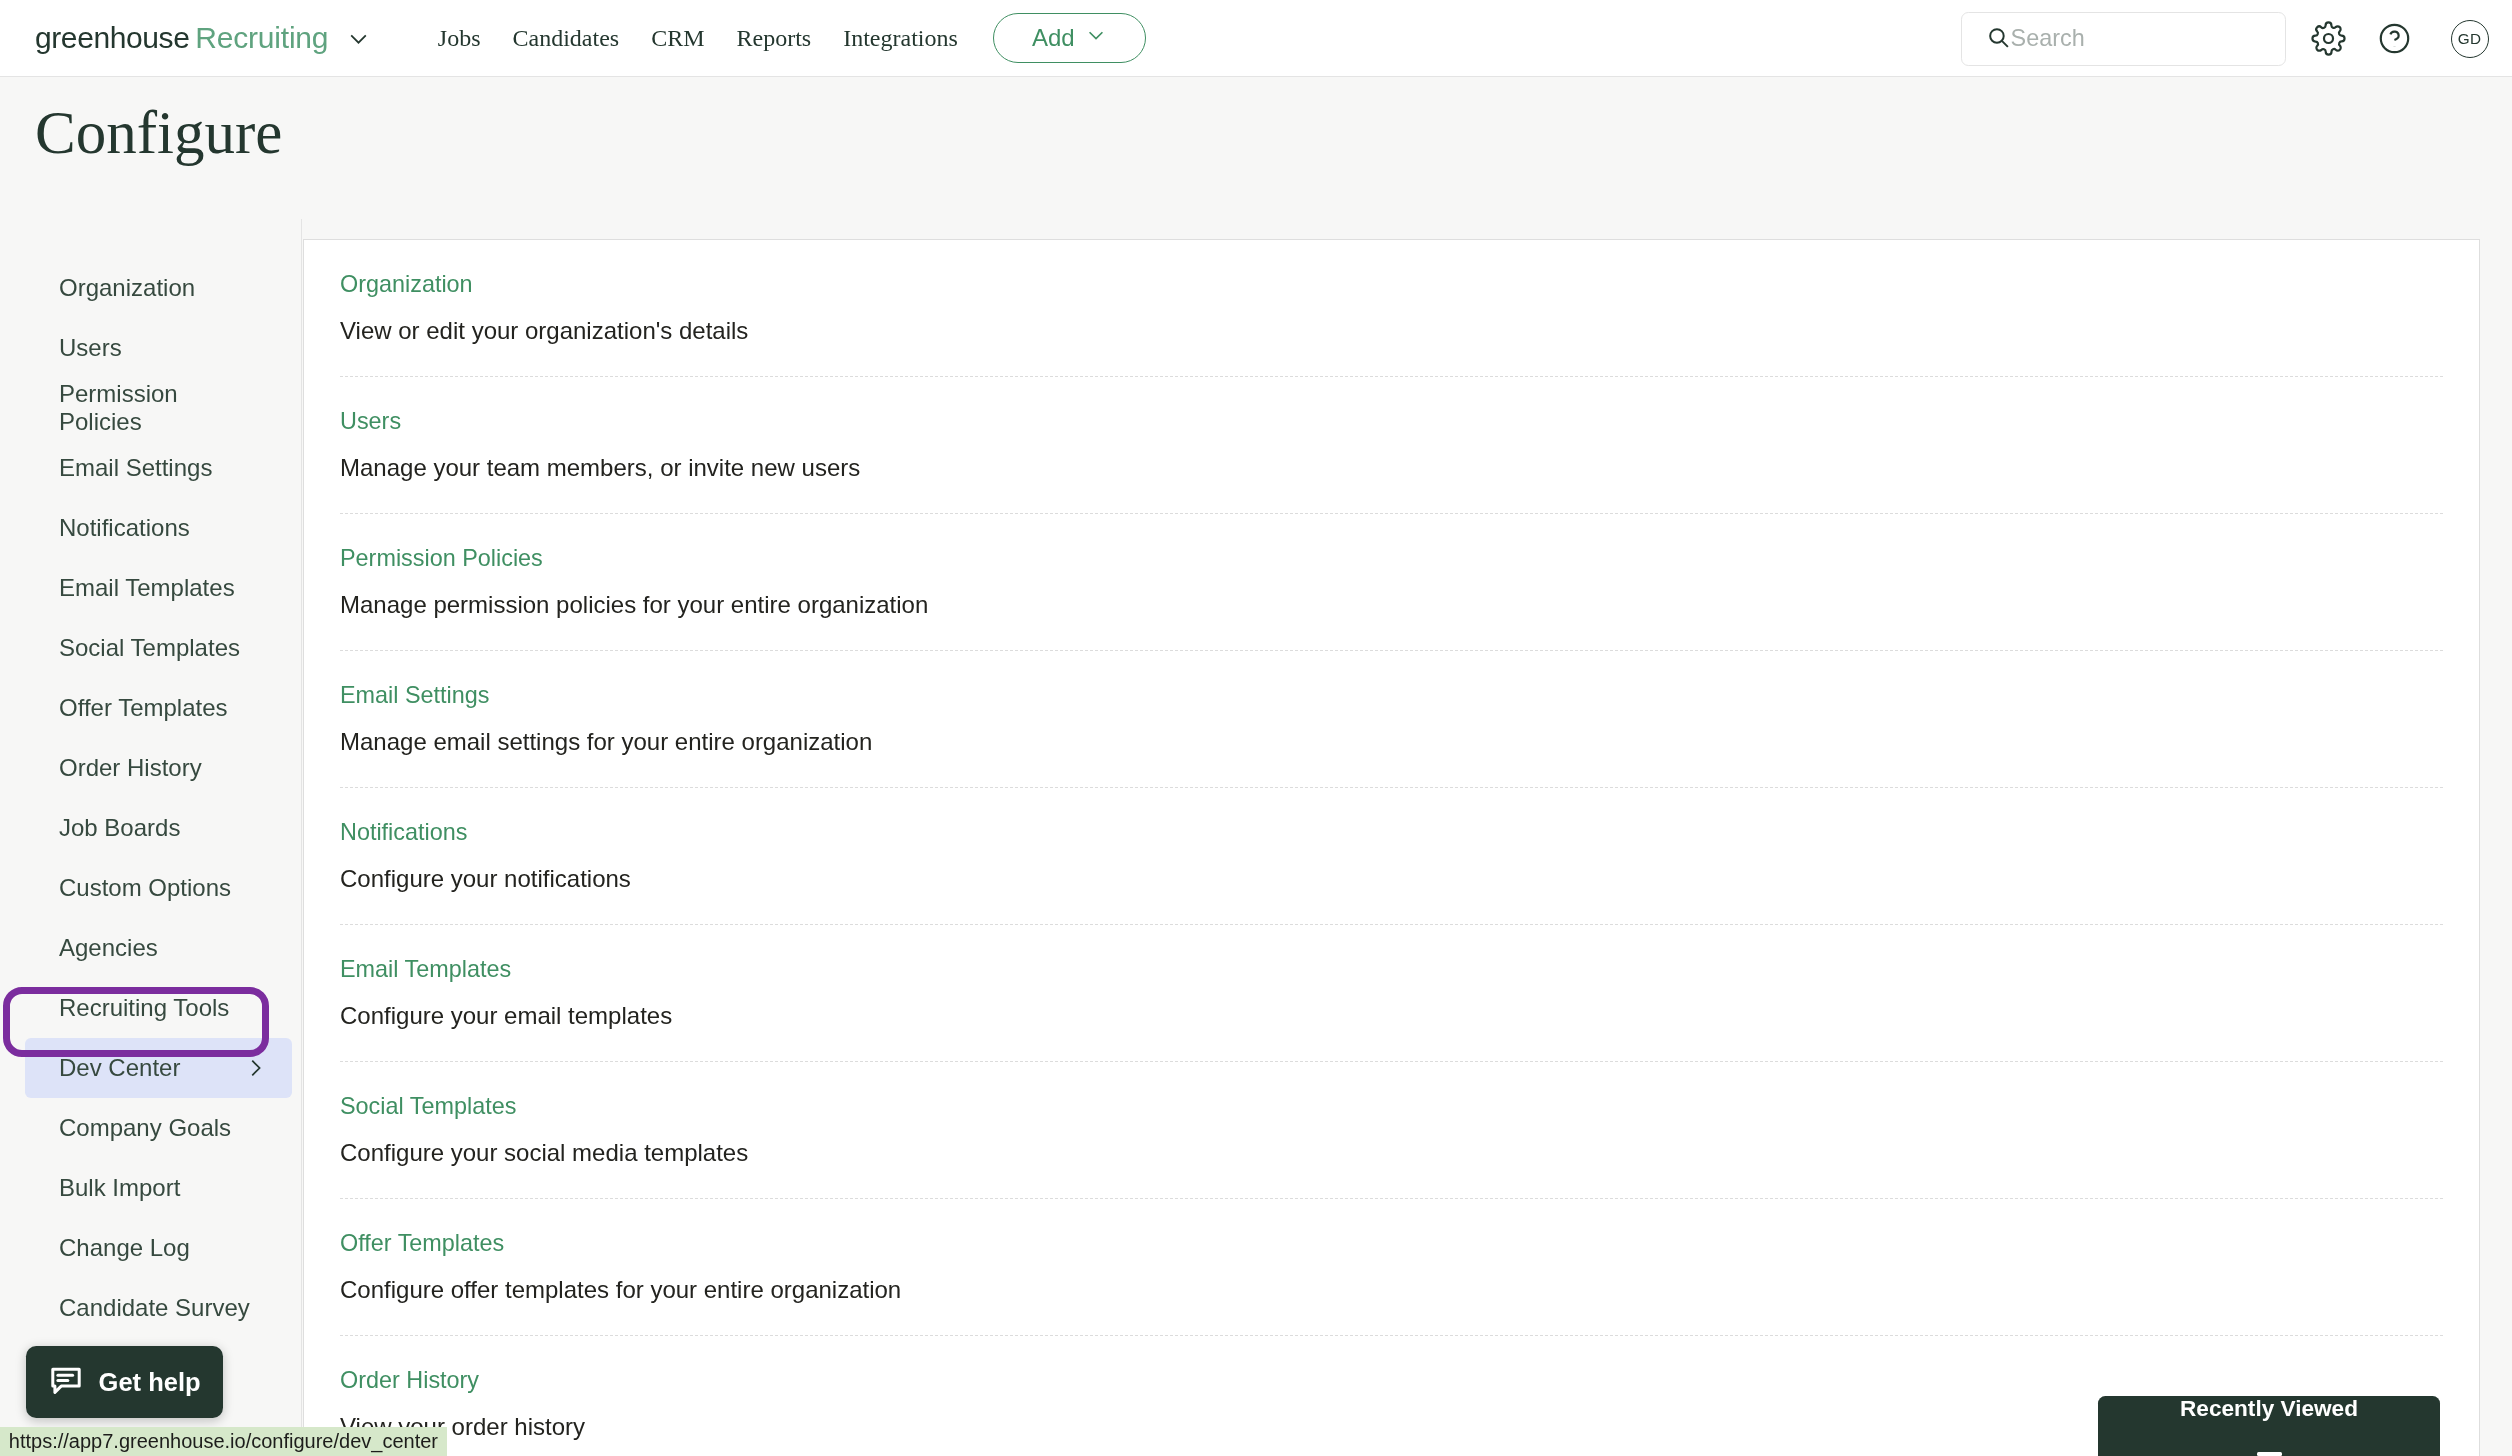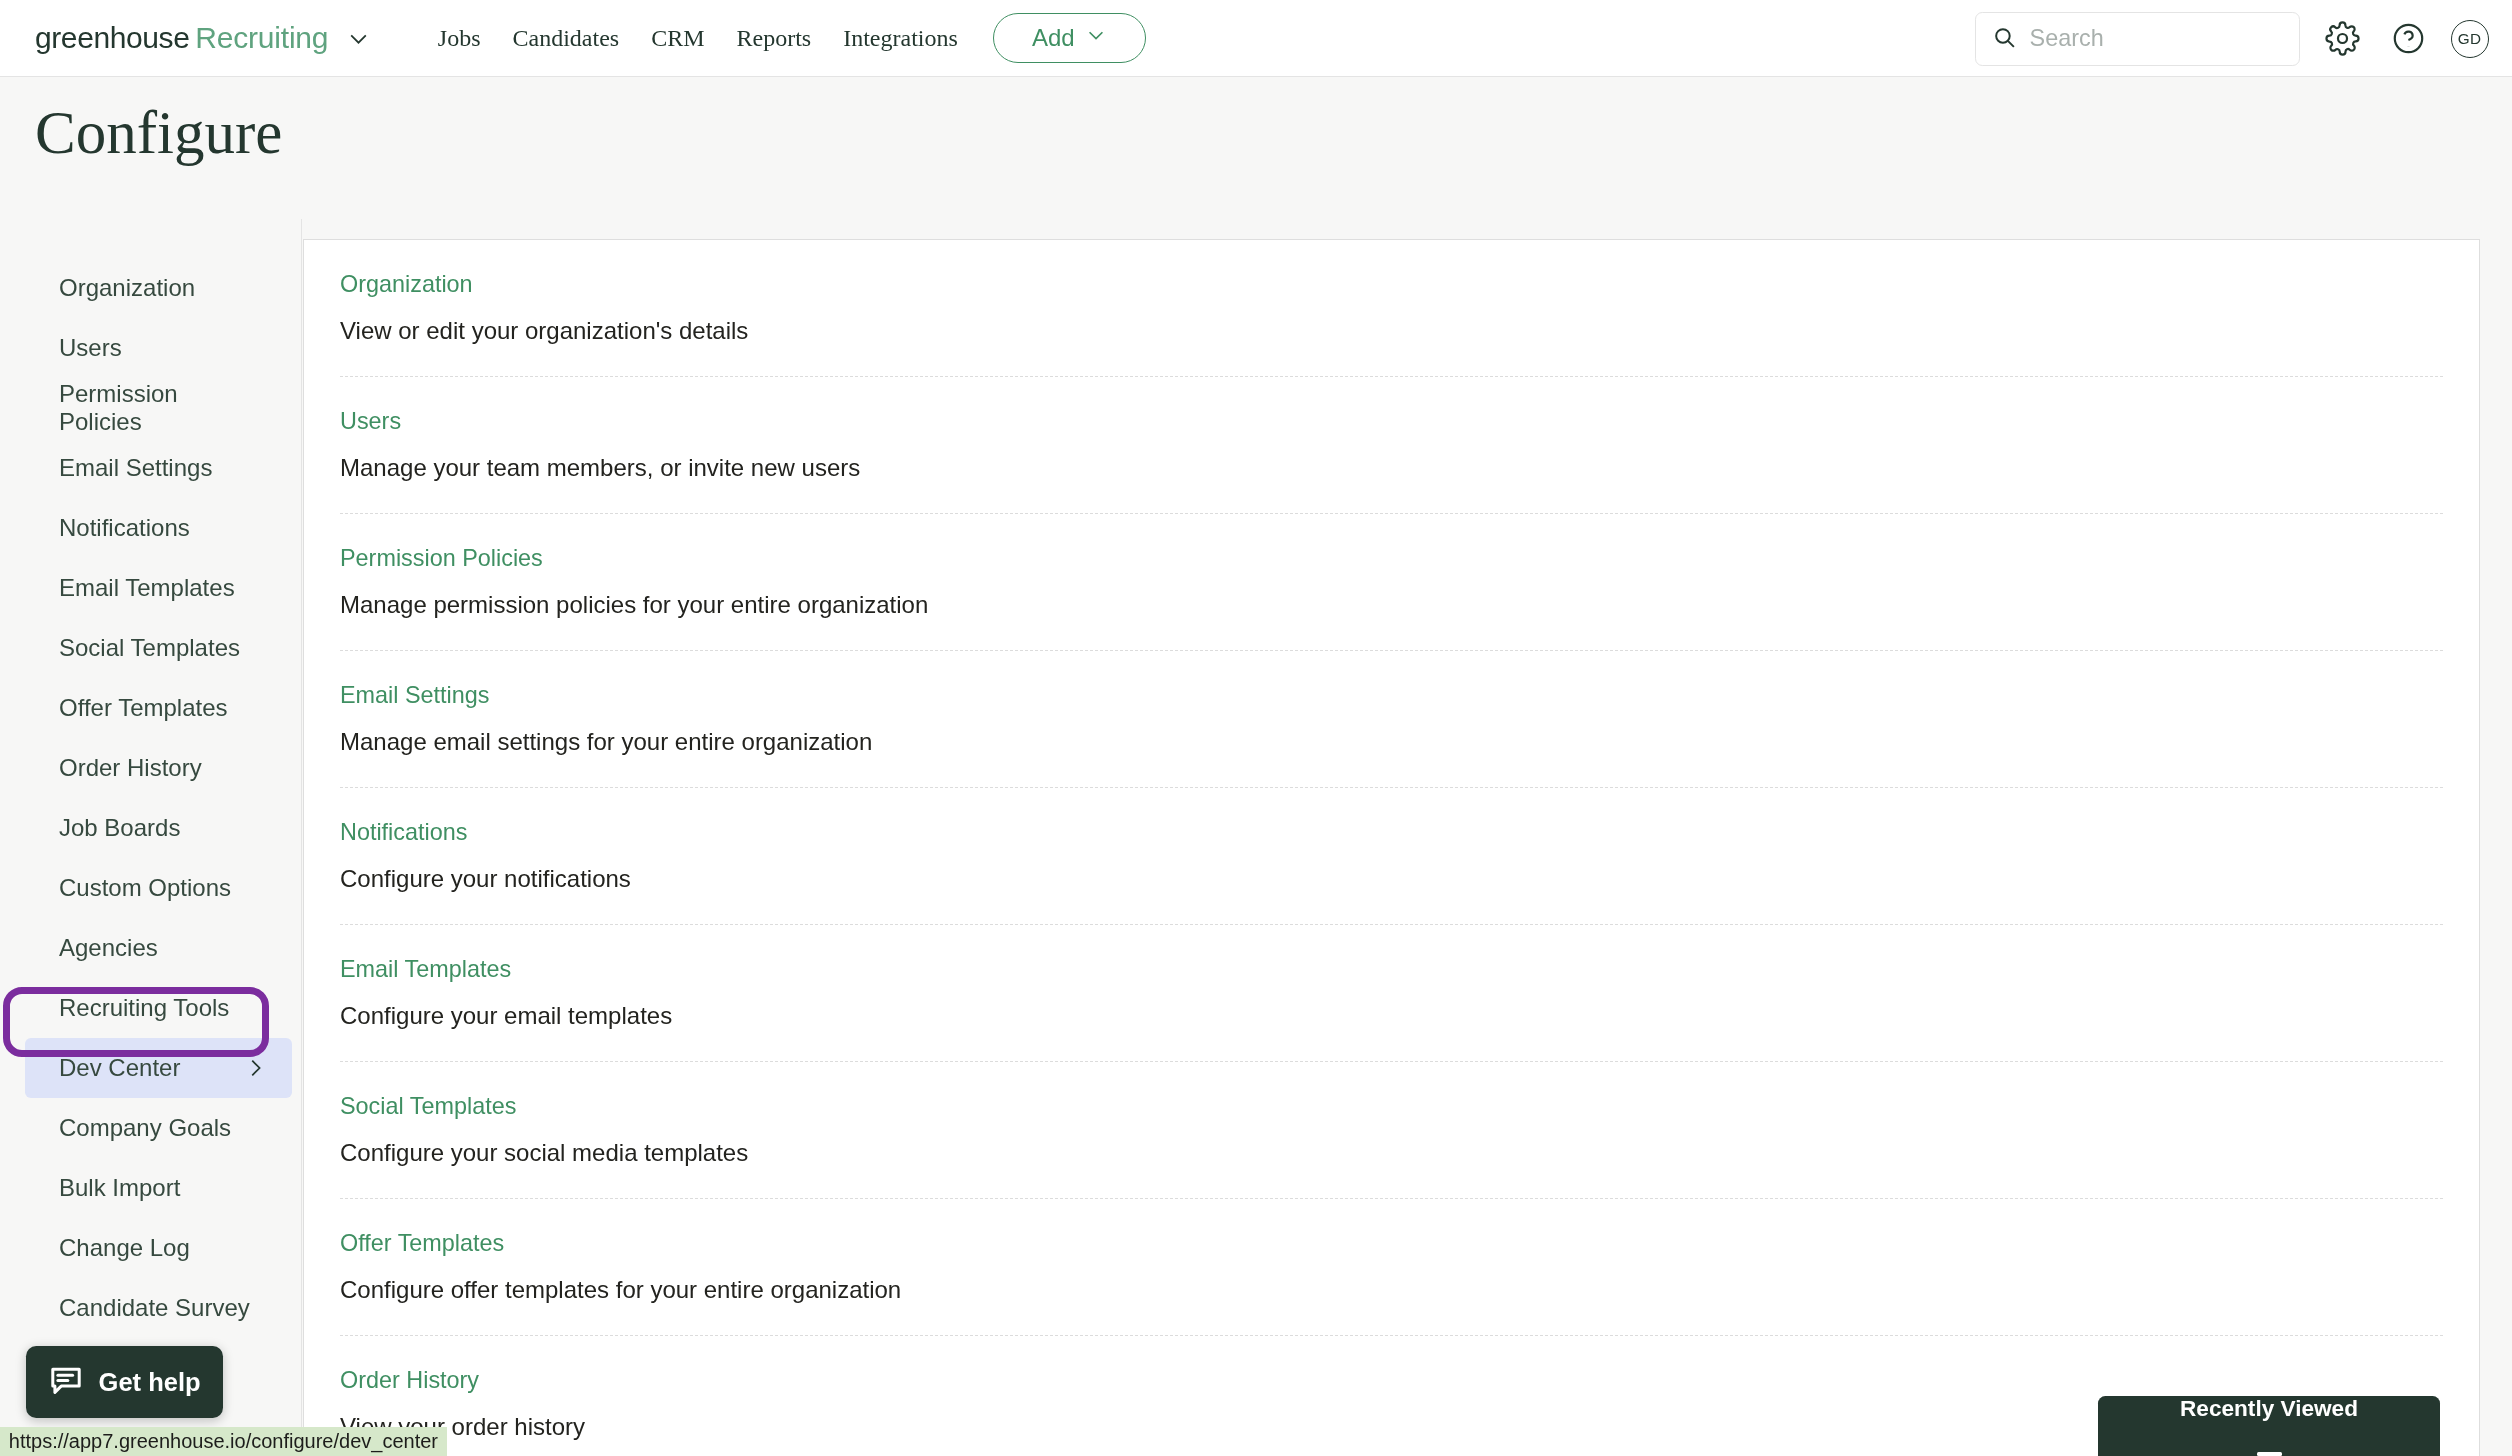--- a/index.html
+++ b/index.html
@@ -90,22 +90,21 @@
     align-items: center;
     gap: 0px;
   }
   #search-wrap {
     width: 325px;
     height: 54px;
     border: 1.5px solid #e4e4e4;
     border-radius: 7.3px;
     display: flex;
     align-items: center;
-    padding-left: 16px;
-    gap: 13px;
+    padding-left: 24px;
     background: #fff;
   }
   #search-input {
     border: none;
     outline: none;
     font-size: 23.4px;
     color: #24372f;
     width: 241px;
     background: transparent;
     font-family: "Liberation Sans", sans-serif;
@@ -120,21 +119,21 @@
   }
   #avatar {
     width: 38px; height: 38px;
     border: 1.5px solid #24372f;
     border-radius: 50%;
     display: flex; align-items: center; justify-content: center;
     font-size: 15.3px;
     color: #24372f;
     letter-spacing: 0.4px;
     cursor: pointer;
-    margin-left: 19px;
+    margin-left: 33px;
     margin-right: 8.8px;
   }
 
   
   #page-title {
     position: absolute;
     top: 102px;
     left: 35px;
     font-family: "Liberation Serif", serif;
     font-size: 61px;

